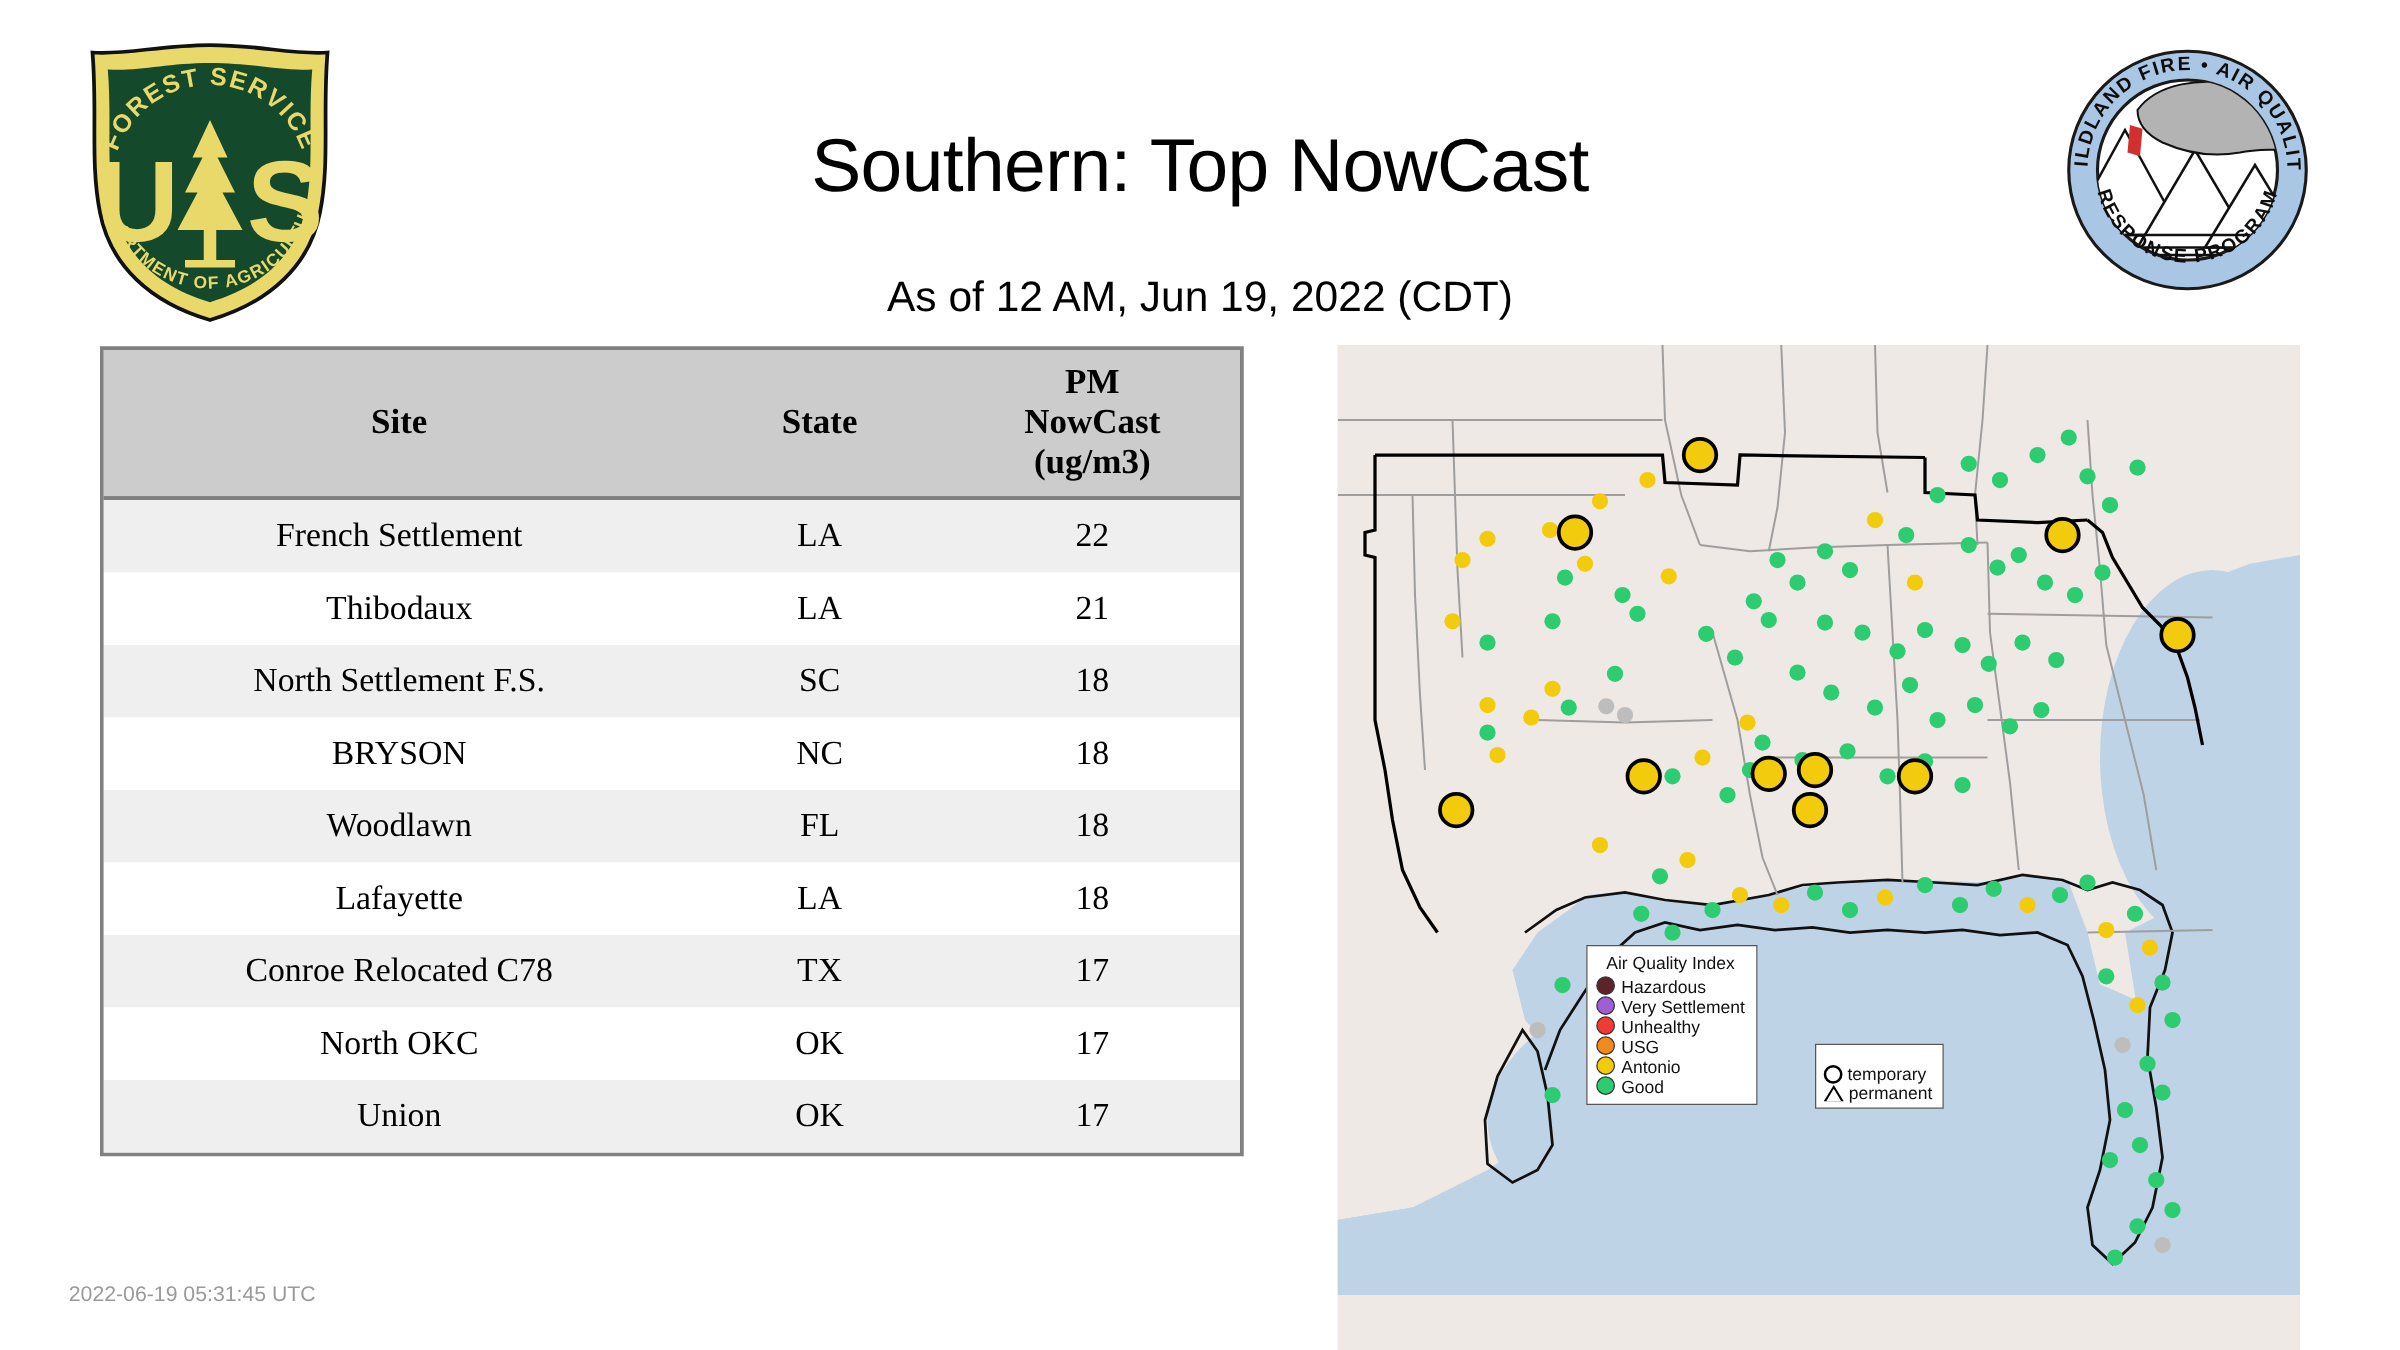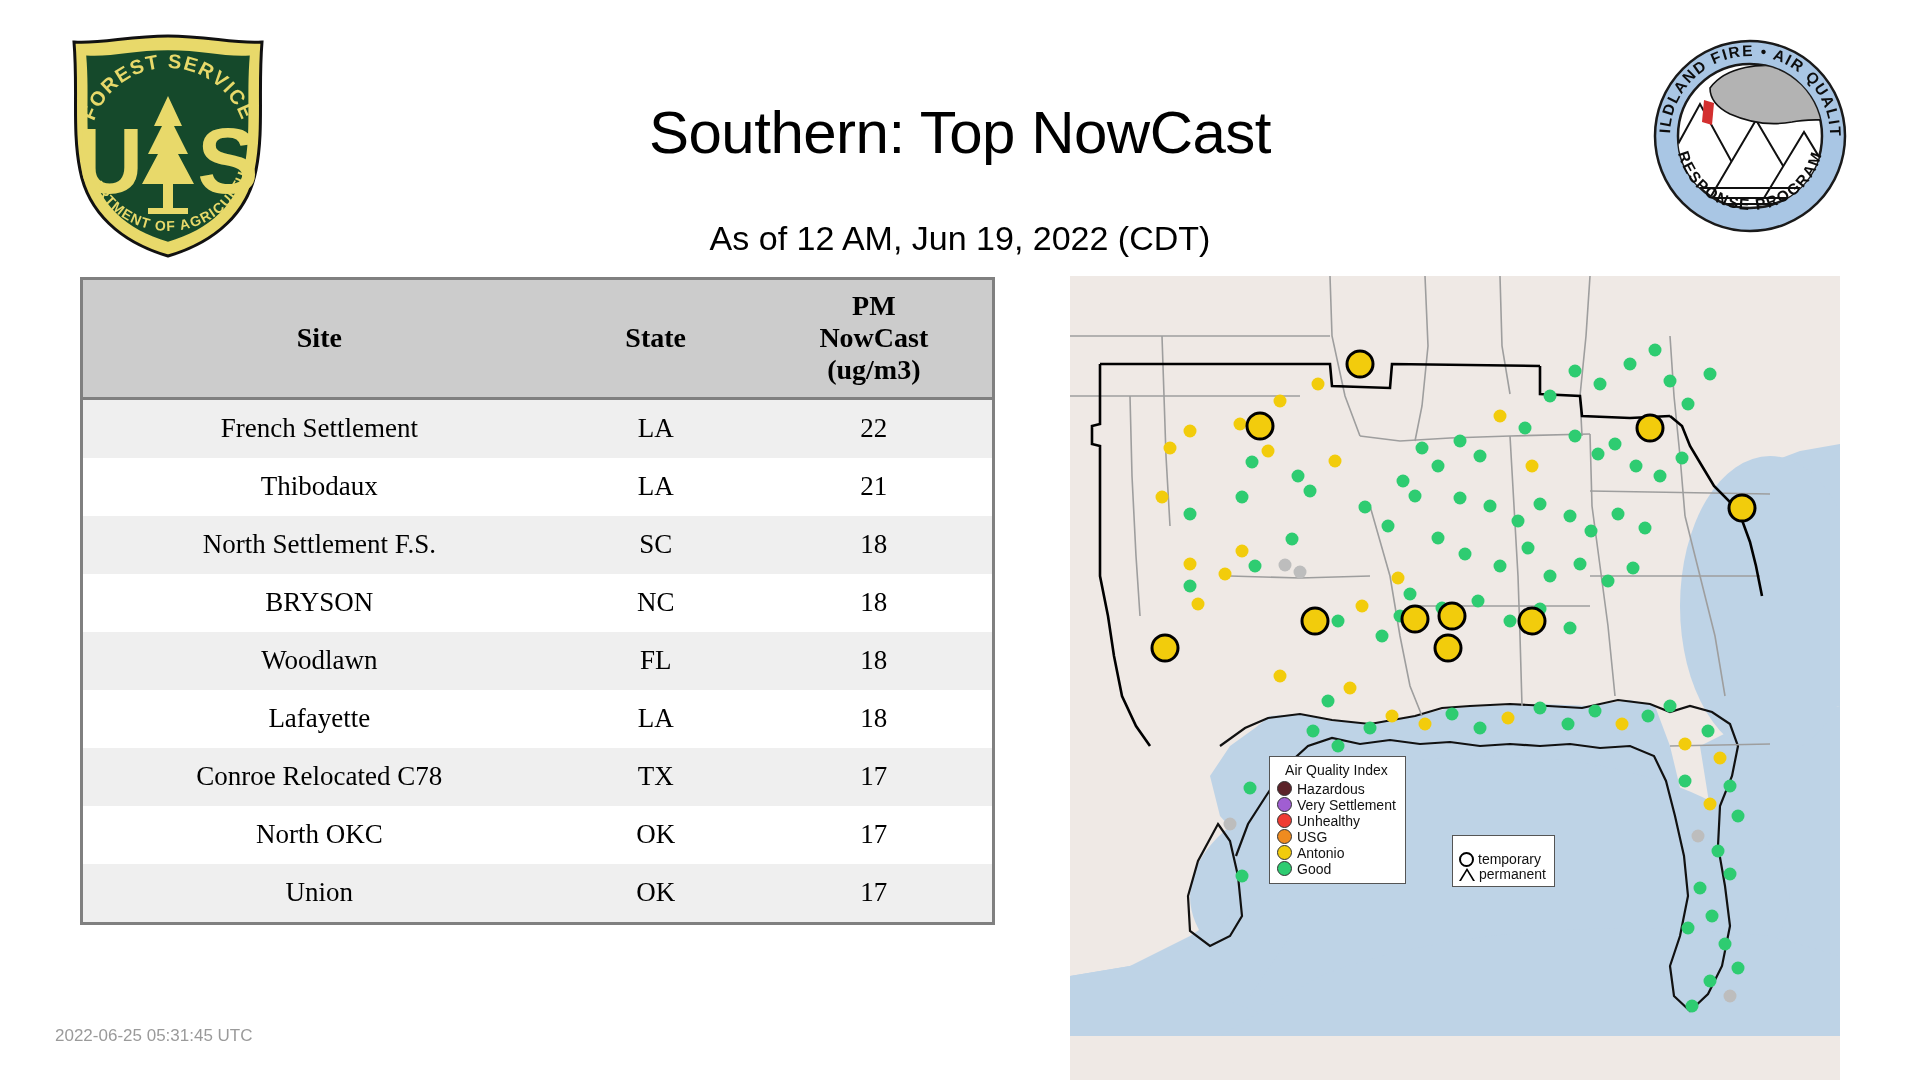--- a/index.html
+++ b/index.html
@@ -308,21 +308,21 @@
       </tr>
       <tr>
         <td>Union</td>
         <td>OK</td>
         <td>17</td>
       </tr>
     </tbody>
   </table>
 </div>
 
-<div id="timestamp">2022-06-25 05:31:45 UTC</div>
+<div id="timestamp">2022-06-19 05:31:45 UTC</div>
 
 <div id="map-panel">
   <svg id="map-svg" viewBox="0 0 770 760">
     <rect x="0" y="0" width="770" height="760" fill="#efe9e5"></rect>
 
     <g>
       <path d="M0 760 L0 700 L60 690 L120 660 L150 640 L165 600 L168 560 L150 540
                L140 500 L160 470 L185 452 L200 440 L230 438 L260 445 L300 448
                L345 440 L380 432 L420 430 L470 428 L520 430 L560 424 L585 430
                L600 470 L612 520 L628 570 L640 620 L652 670 L660 720 L640 760 Z" fill="#bed3e6"></path>

